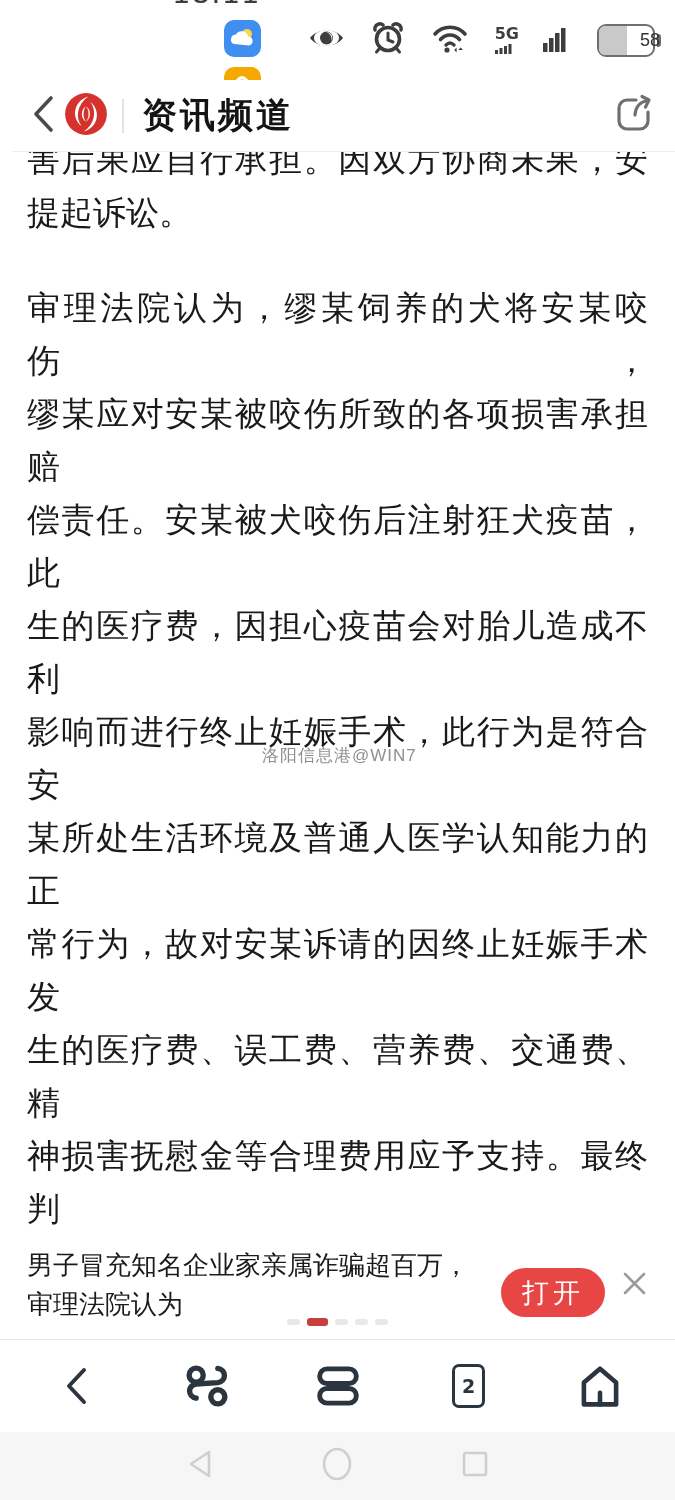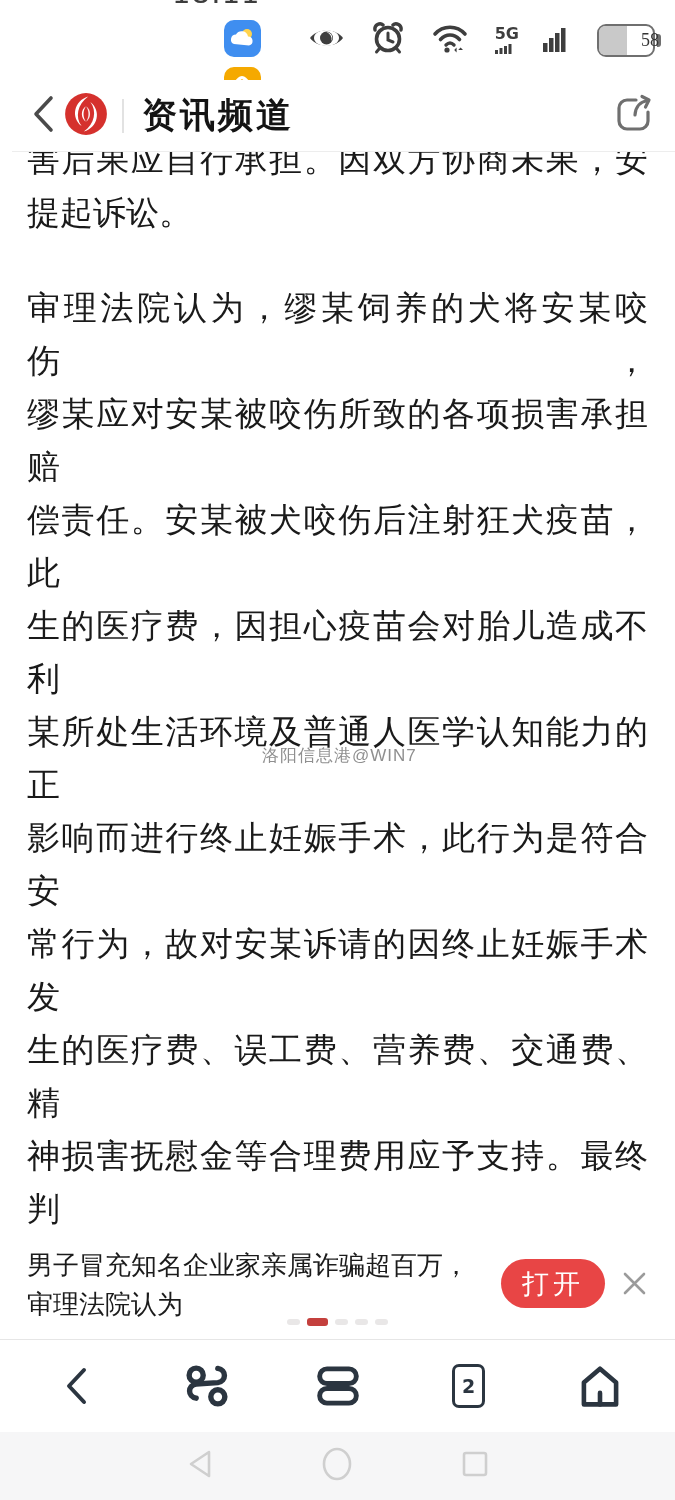--- a/index.html
+++ b/index.html
@@ -10,21 +10,21 @@
   .statusbar{position:absolute;top:0;left:0;right:0;height:80px;display:flex;align-items:center;background:#fff;}
   .sb-left{display:flex;align-items:flex-end;gap:10px;margin-left:172px;flex-direction:column;}
   .sb-time{font-size:29px;color:#3c3c3c;font-family:"DejaVu Sans",sans-serif;letter-spacing:1px;}
   .appicon{width:37px;height:37px;border-radius:10px;display:flex;align-items:center;justify-content:center;}
   .sb-right{display:flex;align-items:center;gap:26px;margin-left:auto;margin-right:14px;}
   .net{display:flex;flex-direction:column;align-items:flex-start;line-height:1;margin-right:-2px;}
   .g5{font-size:16px;font-weight:bold;color:#3e3e3e;font-family:"DejaVu Sans",sans-serif;}
   .battery{position:relative;width:54px;height:29px;border:2.5px solid #6f6f6f;border-radius:9px;
            display:flex;align-items:center;justify-content:center;}
   .battery .fill{position:absolute;left:0;top:0;bottom:0;width:52%;background:#c9c9c9;border-radius:6px 0 0 6px;}
-  .battery .pct{position:relative;font-size:18px;color:#333;font-family:Liberation Serif, serif;margin-left:48px;}
+  .battery .pct{position:relative;font-size:18px;color:#333;font-family:Liberation Sans, sans-serif;margin-left:48px;}
   .bat-nub{width:4px;height:13px;background:#6f6f6f;border-radius:0 3px 3px 0;margin-left:2px;}
 
   
   .header{position:absolute;top:80px;left:12px;right:0;height:72px;display:flex;align-items:center;
           padding:0 18px;background:#fff;border-bottom:1px solid #ededed;box-sizing:border-box;}
   .hdr-divider{width:2px;height:34px;background:#e2e2e2;margin:0 18px 0 14px;}
   .hdr-title{font-size:35px;font-weight:bold;color:#141414;letter-spacing:3px;
              font-family:"DejaVu Serif",serif;}
   .hdr-share{margin-left:auto;}
 
@@ -37,21 +37,21 @@
   .clipwrap{height:34px;overflow:hidden;}
   .clipwrap .tline{margin-top:-19px;}
   .watermark{position:absolute;top:592px;left:262px;font-size:17px;color:#8f8f8f;
              font-family:"Liberation Sans",sans-serif;letter-spacing:1px;}
 
   
   .banner{position:absolute;top:1238px;left:0;right:0;height:100px;background:#fff;
           display:flex;align-items:flex-start;padding:8px 20px 0 27px;box-sizing:border-box;}
   .banner-text{width:468px;font-size:26px;line-height:39px;color:#1b1b1b;font-family:"DejaVu Serif",serif;}
   .open-btn{width:104px;height:49px;border-radius:25px;background:#e84545;color:#fff;font-size:27px;
-            display:flex;align-items:center;justify-content:center;margin-top:13px;margin-left:6px;
+            display:flex;align-items:center;justify-content:center;margin-top:22px;margin-left:6px;
             font-family:"DejaVu Serif",serif;letter-spacing:4px;flex-shrink:0;}
   .close-x{margin-left:16px;margin-top:24px;flex-shrink:0;}
 
   
   .dots{position:absolute;top:1318px;left:0;right:0;display:flex;justify-content:center;
         align-items:center;gap:7px;}
   .dot{width:13px;height:6px;border-radius:3px;background:#e9e7e7;}
   .dot.active{width:21px;height:8px;background:#c4403d;}
 
   
@@ -173,22 +173,22 @@
           <div class="clipwrap">
             <div class="tline">害后果应自行承担。因双方协商未果，安某</div>
           </div>
           <div class="tline endline">提起诉讼。</div>
         </div>
         <div class="para">
           <div class="tline">审理法院认为，缪某饲养的犬将安某咬伤，</div>
           <div class="tline">缪某应对安某被咬伤所致的各项损害承担赔</div>
           <div class="tline">偿责任。安某被犬咬伤后注射狂犬疫苗，此</div>
           <div class="tline">生的医疗费，因担心疫苗会对胎儿造成不利</div>
+          <div class="tline">影响而进行终止妊娠手术，此行为是符合安</div>
           <div class="tline">某所处生活环境及普通人医学认知能力的正</div>
-          <div class="tline">影响而进行终止妊娠手术，此行为是符合安</div>
           <div class="tline">常行为，故对安某诉请的因终止妊娠手术发</div>
           <div class="tline">生的医疗费、误工费、营养费、交通费、精</div>
           <div class="tline">神损害抚慰金等合理费用应予支持。最终判</div>
           <div class="tline endline">决，缪某赔偿安某各项费用损失6069元。</div>
         </div>
         <div class="para">
           <div class="tline">最高法表示，本案系犬只伤人并产生终止妊</div>
         </div>
       </div>
     <span class="watermark">洛阳信息港@WIN7</span>

